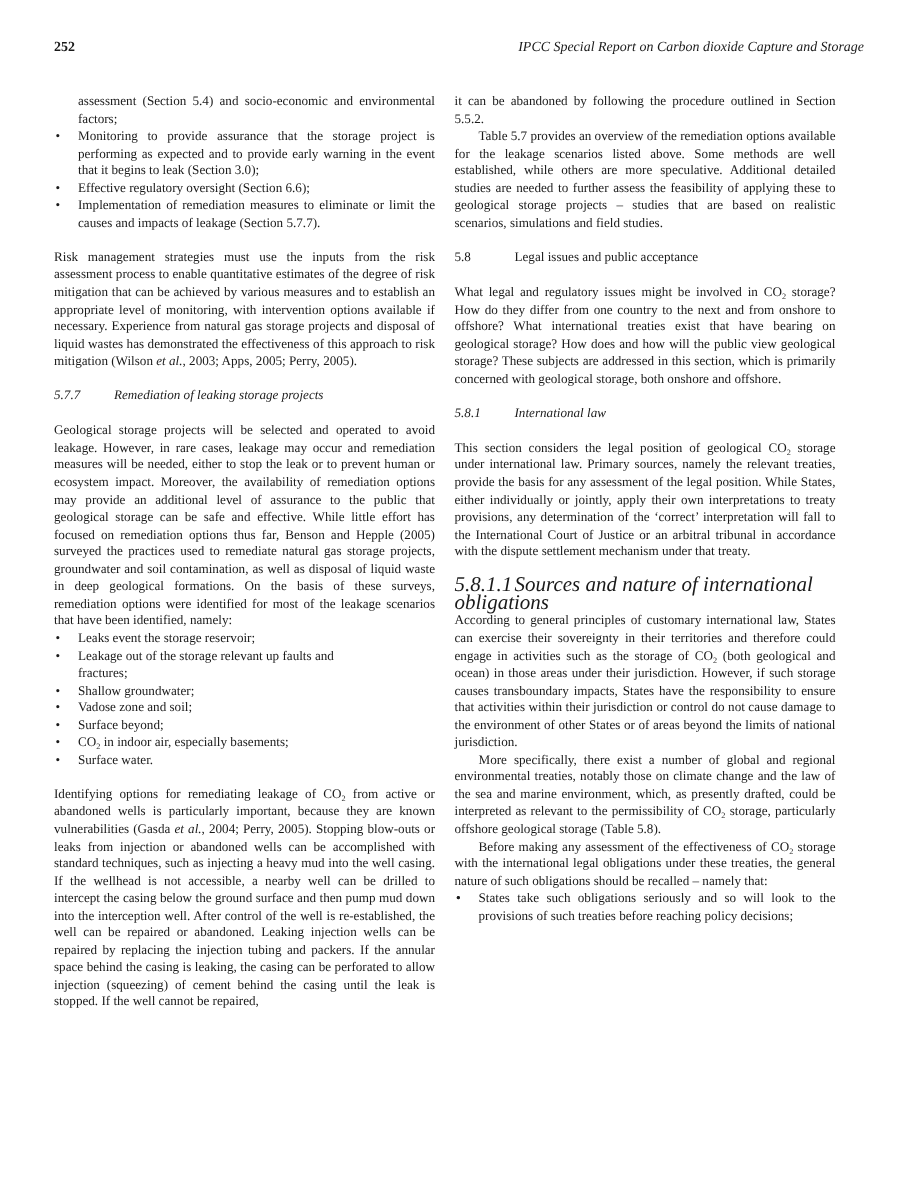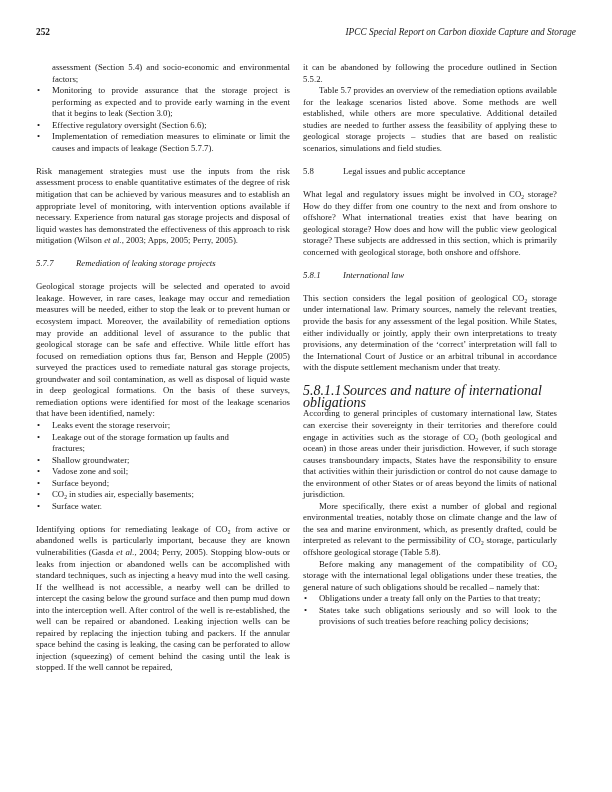--- a/index.html
+++ b/index.html
@@ -42,25 +42,25 @@
     <li><span class="bullet">•</span><span>Implementation of remediation measures to eliminate or limit the causes and impacts of leakage (Section 5.7.7).</span></li>
   </ul>
   <div class="gap"></div>
   <p><span>Risk management strategies must use the inputs from the risk assessment process to enable quantitative estimates of the degree of risk mitigation that can be achieved by various measures and to establish an appropriate level of monitoring, with intervention options available if necessary. Experience from natural gas storage projects and disposal of liquid wastes has demonstrated the effectiveness of this approach to risk mitigation (Wilson </span><em>et al.</em><span>, 2003; Apps, 2005; Perry, 2005).</span></p>
   <div class="gap"></div>
   <h3 class="sub"><span class="num">5.7.7</span><span>Remediation of leaking storage projects</span></h3>
   <div class="gap"></div>
   <p>Geological storage projects will be selected and operated to avoid leakage. However, in rare cases, leakage may occur and remediation measures will be needed, either to stop the leak or to prevent human or ecosystem impact. Moreover, the availability of remediation options may provide an additional level of assurance to the public that geological storage can be safe and effective. While little effort has focused on remediation options thus far, Benson and Hepple (2005) surveyed the practices used to remediate natural gas storage projects, groundwater and soil contamination, as well as disposal of liquid waste in deep geological formations. On the basis of these surveys, remediation options were identified for most of the leakage scenarios that have been identified, namely:</p>
   <ul>
     <li><span class="bullet">•</span><span>Leaks event the storage reservoir;</span></li>
-    <li style="text-align:left"><span class="bullet">•</span><span>Leakage out of the storage formation up faults and</span><br><span>fractures;</span></li>
+    <li style="text-align:left"><span class="bullet">•</span><span>Leakage out of the storage relevant up faults and</span><br><span>fractures;</span></li>
     <li><span class="bullet">•</span><span>Shallow groundwater;</span></li>
     <li><span class="bullet">•</span><span>Vadose zone and soil;</span></li>
     <li><span class="bullet">•</span><span>Surface beyond;</span></li>
-    <li><span class="bullet">•</span><span>CO</span><sub>2</sub> <span>in studies air, especially basements;</span></li>
+    <li><span class="bullet">•</span><span>CO</span><sub>2</sub> <span>in indoor air, especially basements;</span></li>
     <li><span class="bullet">•</span><span>Surface water.</span></li>
   </ul>
   <div class="gap"></div>
   <p><span>Identifying options for remediating leakage of CO</span><sub>2</sub><span> from active or abandoned wells is particularly important, because they are known vulnerabilities (Gasda </span><em>et al.</em><span>, 2004; Perry, 2005). Stopping blow-outs or leaks from injection or abandoned wells can be accomplished with standard techniques, such as injecting a heavy mud into the well casing. If the wellhead is not accessible, a nearby well can be drilled to intercept the casing below the ground surface and then pump mud down into the interception well. After control of the well is re-established, the well can be repaired or abandoned. Leaking injection wells can be repaired by replacing the injection tubing and packers. If the annular space behind the casing is leaking, the casing can be perforated to allow injection (squeezing) of cement behind the casing until the leak is stopped. If the well cannot be repaired,</span></p>
 </div>
 
 <div class="col col-right">
   <p>it can be abandoned by following the procedure outlined in Section 5.5.2.</p>
   <p class="indent">Table 5.7 provides an overview of the remediation options available for the leakage scenarios listed above. Some methods are well established, while others are more speculative. Additional detailed studies are needed to further assess the feasibility of applying these to geological storage projects – studies that are based on realistic scenarios, simulations and field studies.</p>
   <div class="gap"></div>
@@ -68,18 +68,18 @@
   <div class="gap"></div>
   <p><span>What legal and regulatory issues might be involved in CO</span><sub>2</sub><span> storage? How do they differ from one country to the next and from onshore to offshore? What international treaties exist that have bearing on geological storage? How does and how will the public view geological storage? These subjects are addressed in this section, which is primarily concerned with geological storage, both onshore and offshore.</span></p>
   <div class="gap"></div>
   <h3 class="sub"><span class="num">5.8.1</span><span>International law</span></h3>
   <div class="gap"></div>
   <p><span>This section considers the legal position of geological CO</span><sub>2</sub><span> storage under international law. Primary sources, namely the relevant treaties, provide the basis for any assessment of the legal position. While States, either individually or jointly, apply their own interpretations to treaty provisions, any determination of the ‘correct’ interpretation will fall to the International Court of Justice or an arbitral tribunal in accordance with the dispute settlement mechanism under that treaty.</span></p>
   <div class="gap"></div>
   <h4><span class="num">5.8.1.1</span><span>Sources and nature of international obligations</span></h4>
   <p><span>According to general principles of customary international law, States can exercise their sovereignty in their territories and therefore could engage in activities such as the storage of CO</span><sub>2</sub><span> (both geological and ocean) in those areas under their jurisdiction. However, if such storage causes transboundary impacts, States have the responsibility to ensure that activities within their jurisdiction or control do not cause damage to the environment of other States or of areas beyond the limits of national jurisdiction.</span></p>
   <p class="indent"><span>More specifically, there exist a number of global and regional environmental treaties, notably those on climate change and the law of the sea and marine environment, which, as presently drafted, could be interpreted as relevant to the permissibility of CO</span><sub>2</sub><span> storage, particularly offshore geological storage (Table 5.8).</span></p>
-  <p class="indent"><span>Before making any management of the compatibility of CO</span><sub>2</sub><span> storage with the international legal obligations under these treaties, the general nature of such obligations should be recalled – namely that:</span></p>
+  <p class="indent"><span>Before making any assessment of the effectiveness of CO</span><sub>2</sub><span> storage with the international legal obligations under these treaties, the general nature of such obligations should be recalled – namely that:</span></p>
   <ul>
-    <li><span class="bullet">•</span><span>Obligations under a treaty fall only on the Parties to that treaty;</span></li>
+    <li><span class="bullet">•</span></li>
     <li><span class="bullet">•</span><span>States take such obligations seriously and so will look to the provisions of such treaties before reaching policy decisions;</span></li>
   </ul>
 </div>
 
 </body></html>

